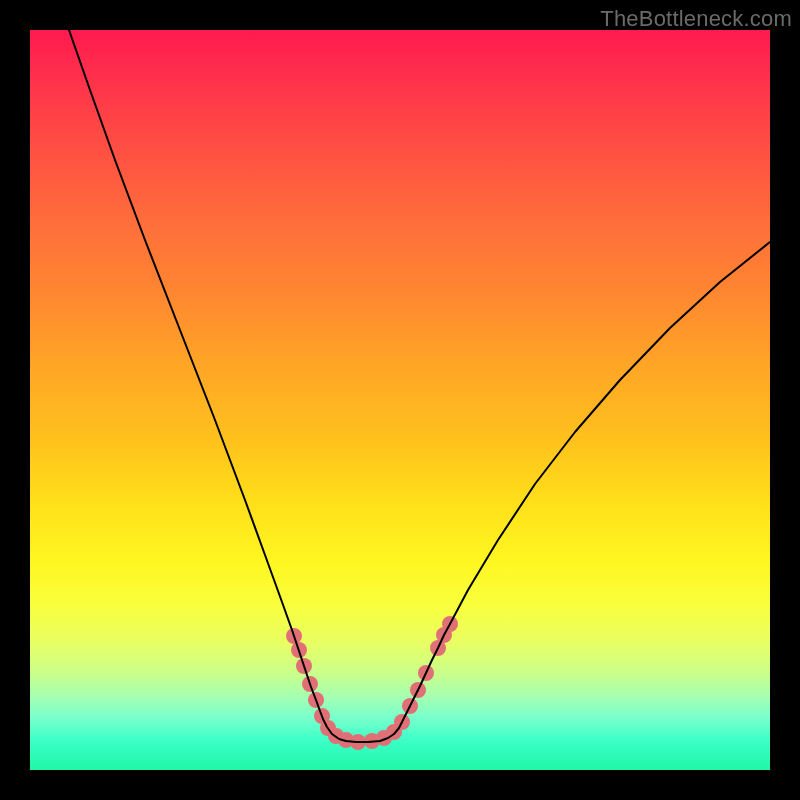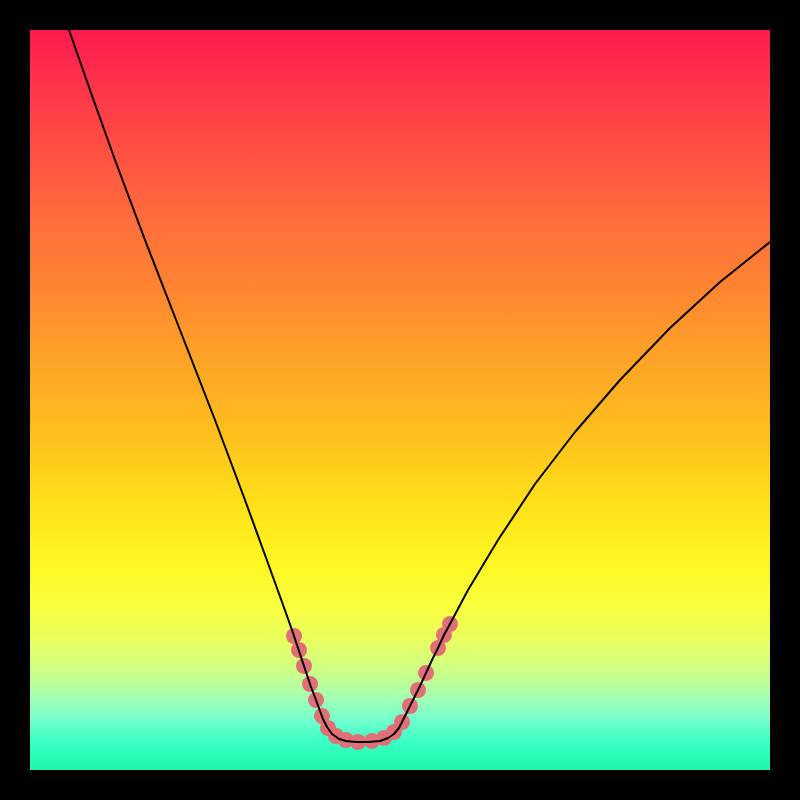--- a/index.html
+++ b/index.html
@@ -87,13 +87,14 @@
         <circle cx="380" cy="676" r="8" fill="#e07075"></circle>
         <circle cx="388" cy="660" r="8" fill="#e07075"></circle>
         <circle cx="396" cy="643" r="8" fill="#e07075"></circle>
         <circle cx="408" cy="618" r="8" fill="#e07075"></circle>
         <circle cx="414" cy="605" r="8" fill="#e07075"></circle>
         <circle cx="420" cy="594" r="8" fill="#e07075"></circle>
       </g>
     <path id="curve-path" fill="none" d="M 39 0 L 60 60 L 85 130 L 115 210 L 150 300 L 185 390 L 215 470 L 235 525 L 252 572 L 262 600 L 264 606 L 268 618 L 272 630 L 276 642 L 281 657 L 286 670 L 290 681 L 293 689 L 297 697 L 302 704 L 309 709 L 316 711 L 326 712 L 338 712 L 350 711 L 358 708 L 364 704 L 369 698 L 372 692 L 378 680 L 384 668 L 390 656 L 396 643 L 402 630 L 408 618 L 414 605 L 420 594 L 438 560 L 468 510 L 505 454 L 545 402 L 590 350 L 640 298 L 690 252 L 740 212" stroke="#000000" stroke-width="2" stroke-linecap="round" stroke-linejoin="round"></path>
   </svg>
 
+  <div class="watermark">TheBottleneck.com</div>
 </div>
 
 </body></html>

